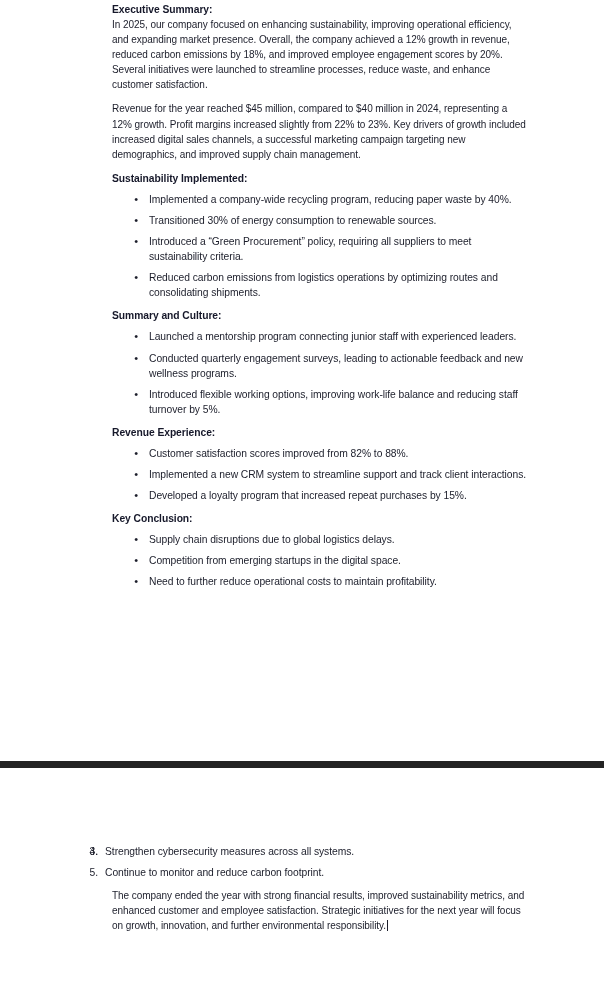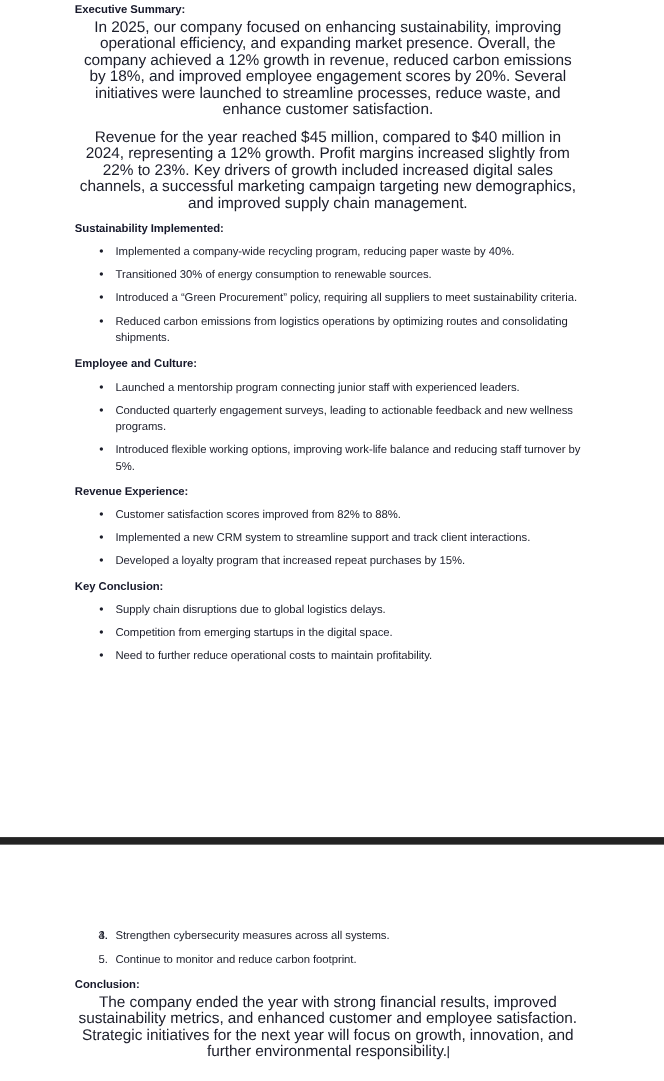--- a/index.html
+++ b/index.html
@@ -51,27 +51,26 @@
     padding: 0;
     letter-spacing: -0.05px;
     color: #16182a;
   }
 
   .spacer-before-heading {
     height: 9px;
   }
 
   p.body-text {
-    font-size: 14px;
+    font-size: 10px;
     line-height: 15.1px;
     margin: 0;
     padding: 0;
     letter-spacing: -0.05px;
     color: #1b1d2a;
-    text-align: center;
   }
 
   ul.bullet-list,
   ol.number-list {
     margin: 0;
     padding: 0;
     list-style: none;
   }
 
   ul.bullet-list {
@@ -111,20 +110,21 @@
     width: 26px;
     font-size: 11px;
   }
 
   .list-gap-after {
     height: 8px;
   }
 
   .section {
     margin-bottom: 0;
+    margin-left: 44px;
   }
 
   .caret {
     display: inline-block;
     width: 1px;
     height: 11px;
     background: #1b1d2a;
     vertical-align: -2px;
     margin-left: 0.5px;
   }
@@ -167,21 +167,21 @@
         <li class="list-item">
           <span class="marker">•</span>
           <span>Reduced carbon emissions from logistics operations by optimizing routes and consolidating shipments.</span>
         </li>
       </ul>
     </div>
 
     <div class="list-gap-after"></div>
 
     <div class="section">
-      <h3 class="heading">Employee and Culture:</h3>
+      <h3 class="heading">Summary and Culture:</h3>
       <ul class="bullet-list">
         <li class="list-item">
           <span class="marker">•</span>
           <span>Launched a mentorship program connecting junior staff with experienced leaders.</span>
         </li>
         <li class="list-item">
           <span class="marker">•</span>
           <span>Conducted quarterly engagement surveys, leading to actionable feedback and new wellness programs.</span>
         </li>
         <li class="list-item">
@@ -250,19 +250,18 @@
       </li>
       <li class="list-item">
         <span class="marker">5.</span>
         <span>Continue to monitor and reduce carbon footprint.</span>
       </li>
     </ol>
 
     <div class="list-gap-after"></div>
 
     <div class="section">
-      <h3 class="heading">Conclusion:</h3>
       <p class="body-text"><span>The company ended the year with strong financial results, improved sustainability metrics, and enhanced customer and employee satisfaction. Strategic initiatives for the next year will focus on growth, innovation, and further environmental responsibility.</span><span class="caret"></span></p>
     </div>
 
   </div>
 
 </div>
 
 </body></html>

